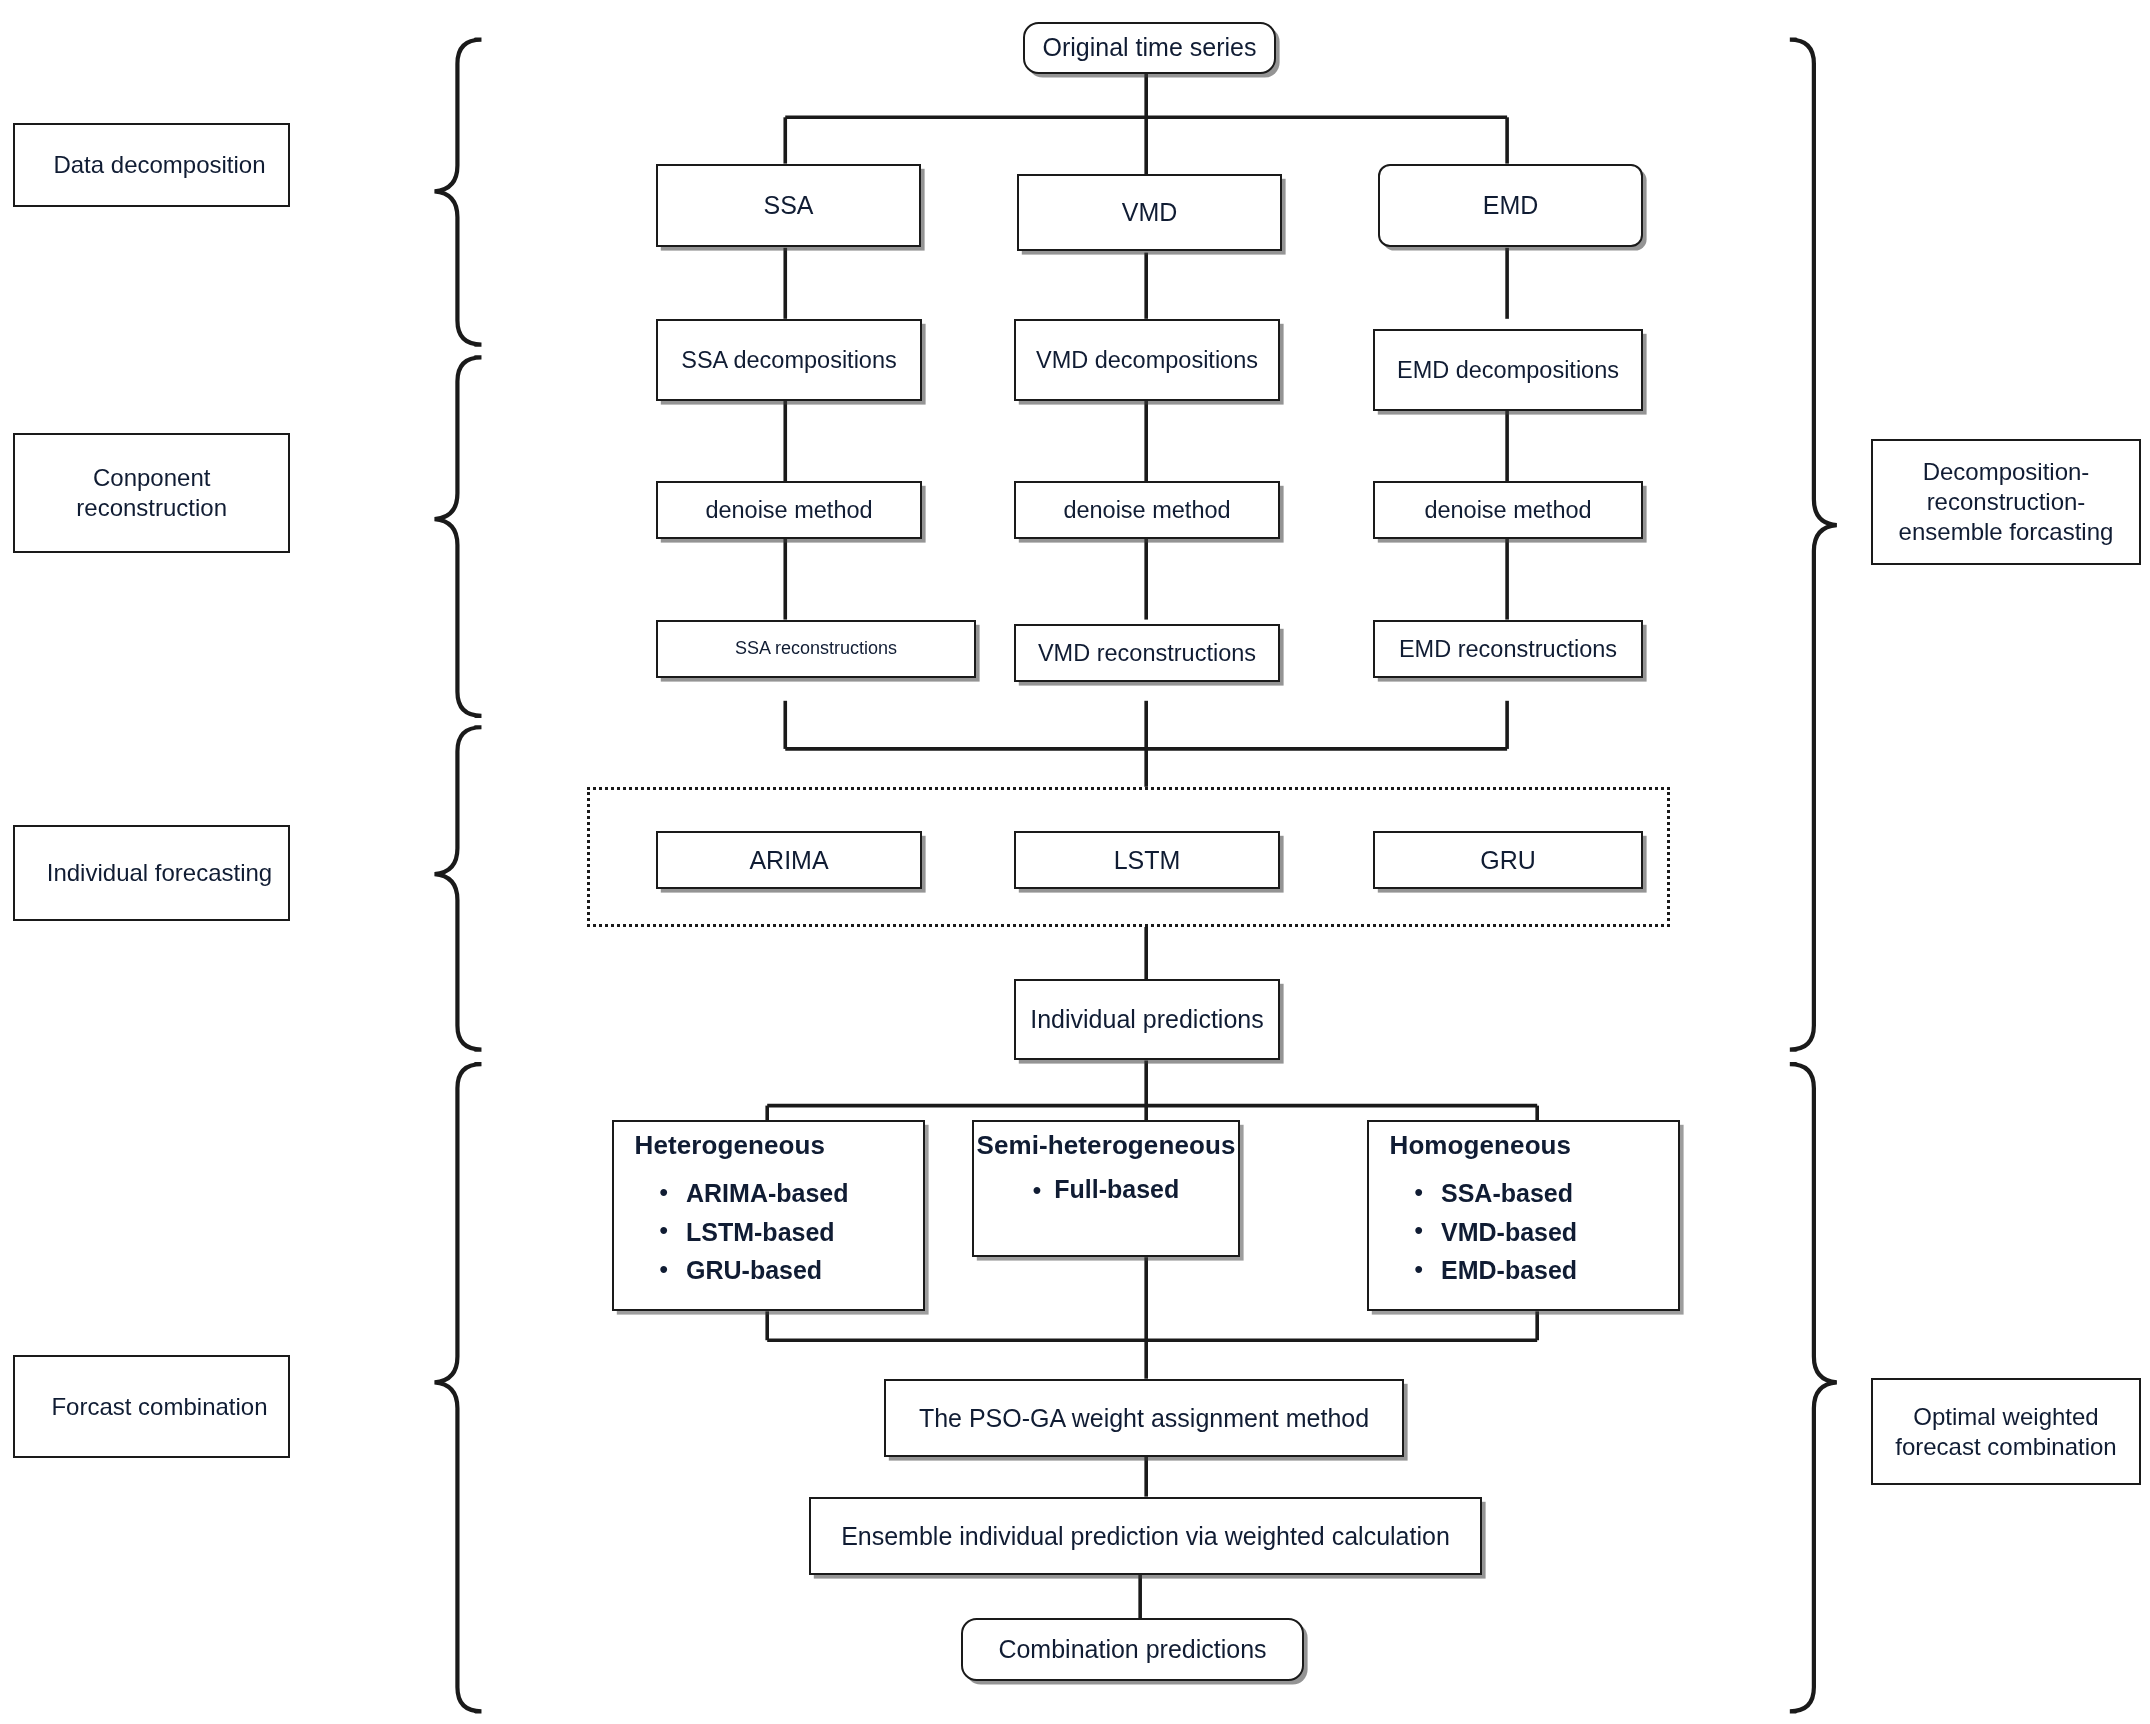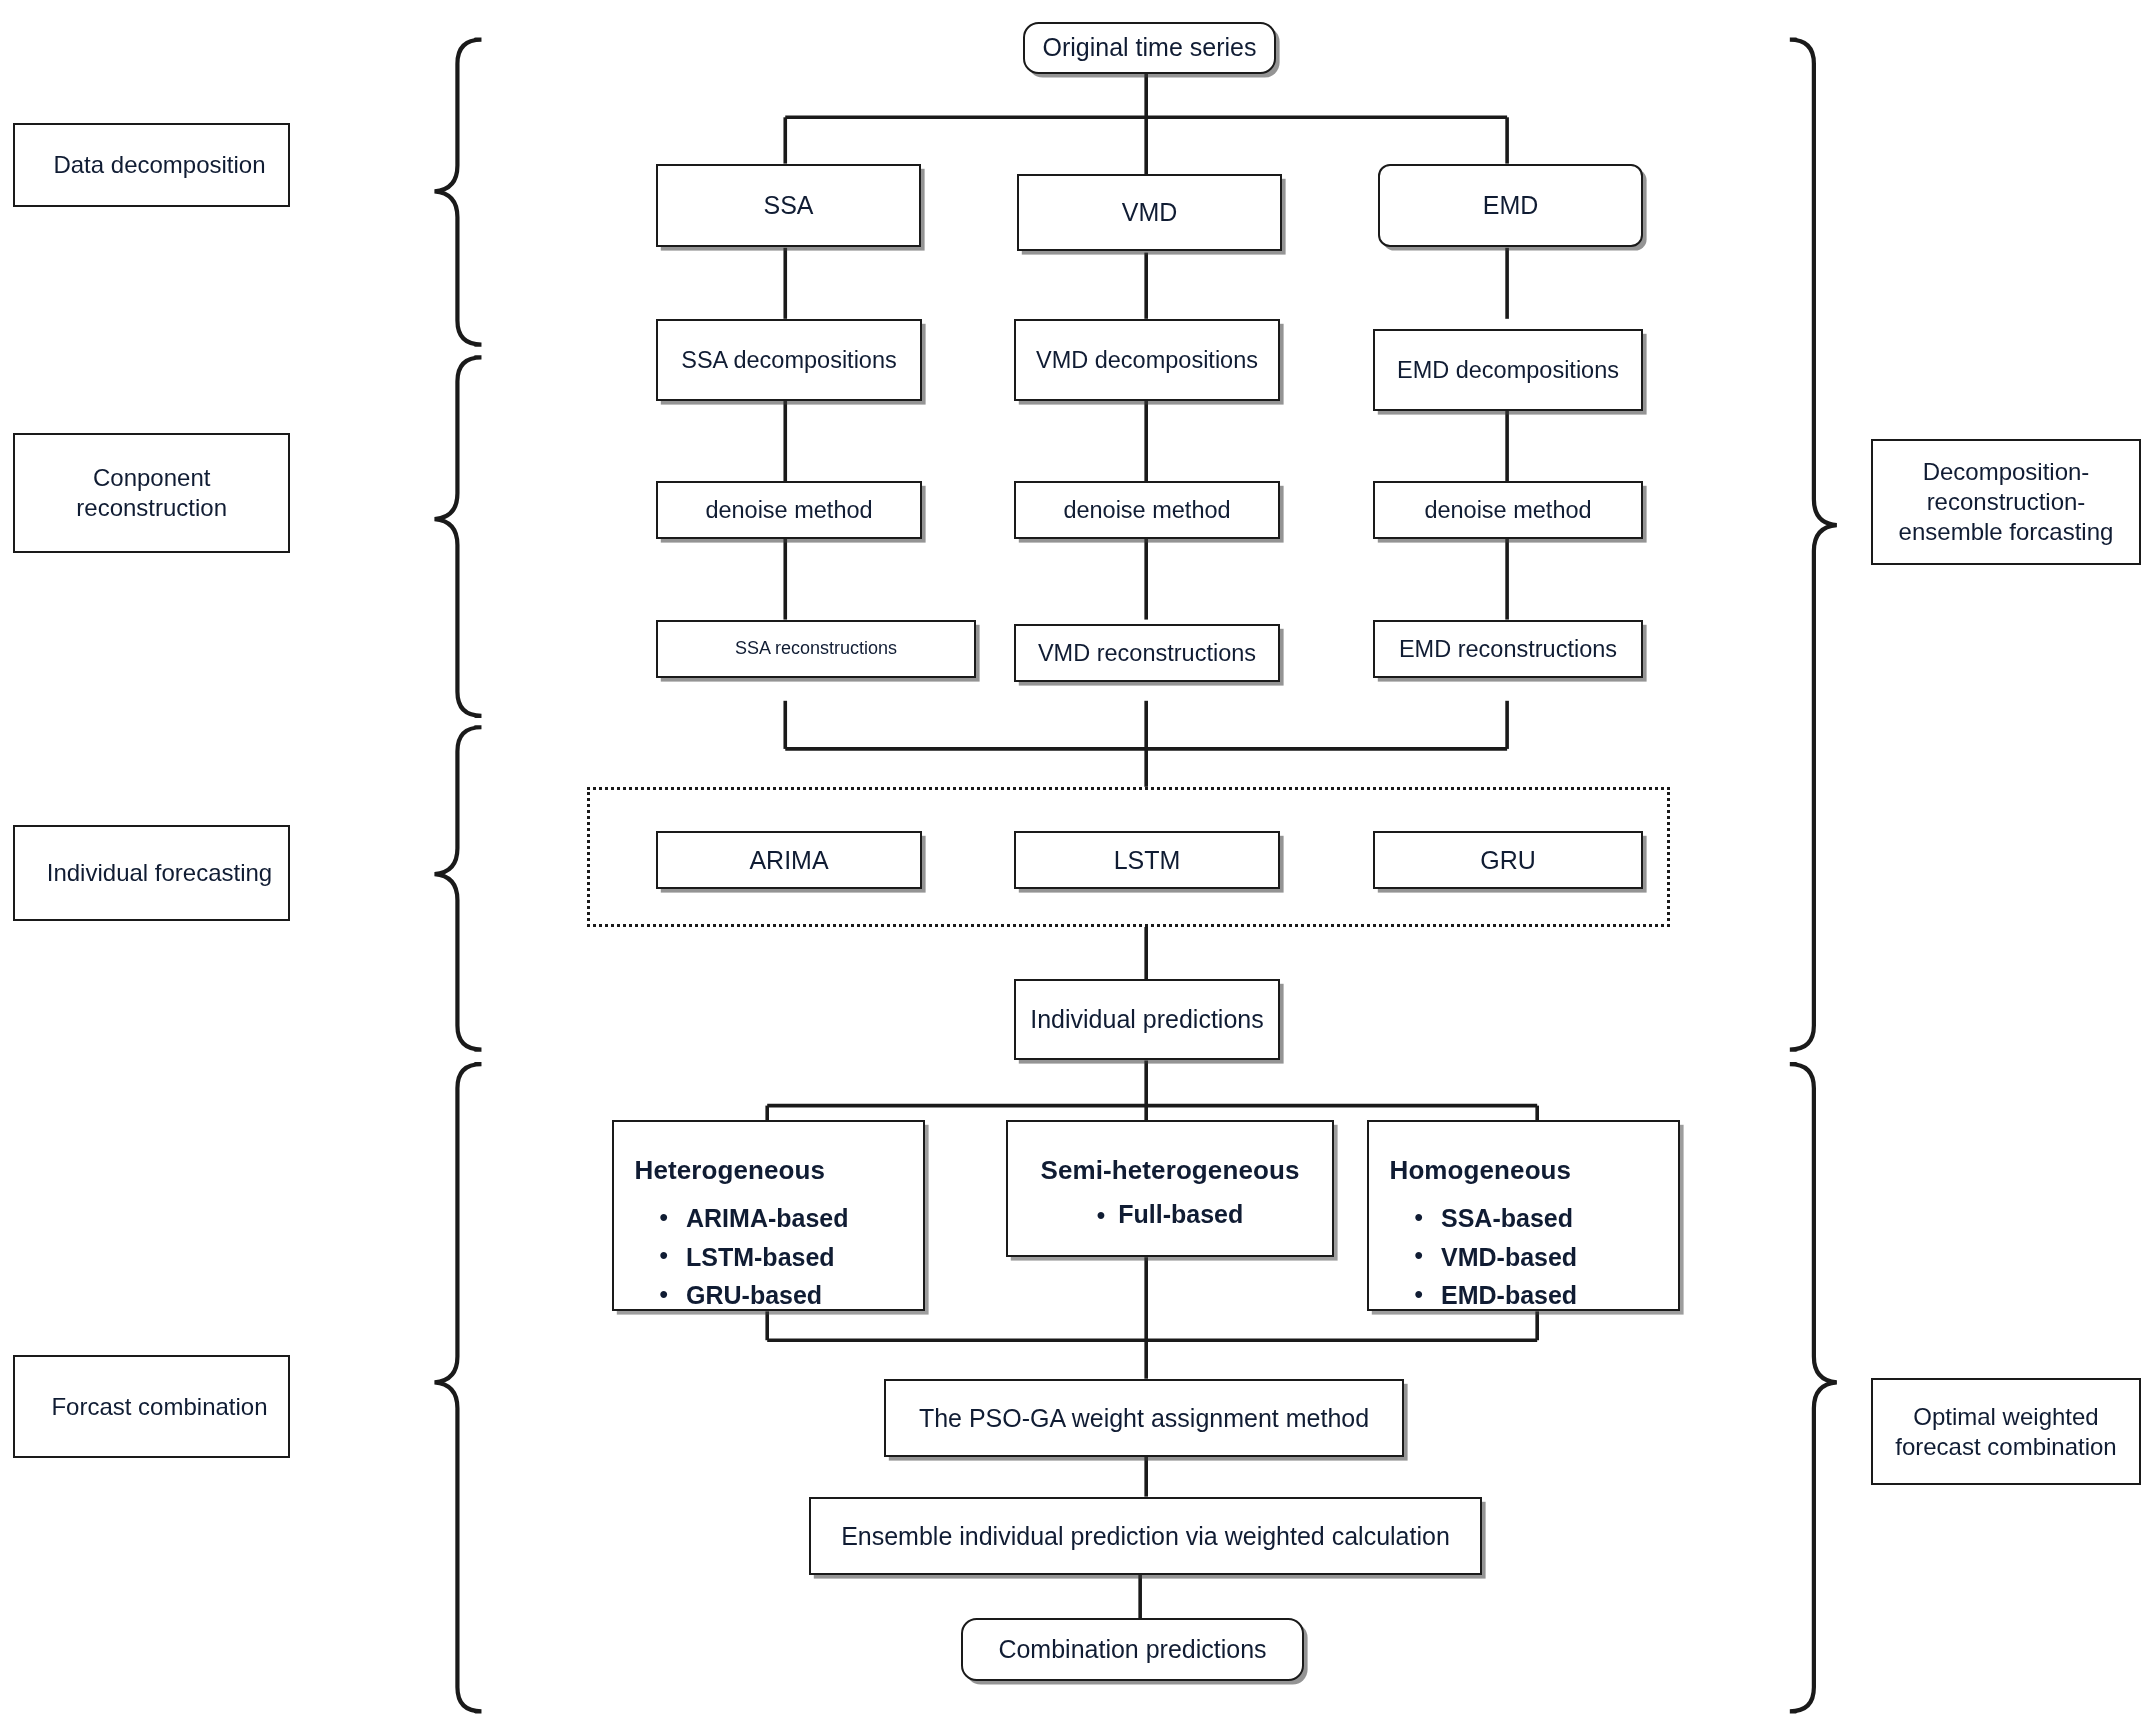--- a/index.html
+++ b/index.html
@@ -26,21 +26,21 @@
     color:#101c33;font-size:24px;
   }
   .sidelabel.leftalign{justify-content:center;padding-left:15.6px;text-align:left;}
   .dashbox{
     position:absolute;box-sizing:border-box;background:#fff;
     border:3px dotted #1a1a1a;
   }
   .combo{
     position:absolute;box-sizing:border-box;background:#fff;
     border:2.4px solid #1a1a1a;
-    display:block;padding:33px 0 0 0;
+    display:block;padding:8px 0 0 0;
     box-shadow:4.2px 4.2px 0 -0.6px rgba(60,60,60,.5);
   }
   .combo .ctitle{
     font-weight:bold;font-size:26px;text-align:left;
     padding-left:20.5px;color:#101c33;letter-spacing:0.1px;
   }
   .combo ul{
     margin:18px 0 0 0;padding:0 0 0 72px;list-style:none;
   }
   .combo li{
@@ -214,21 +214,21 @@
 
   <div class="combo" style="left:612px;top:1120px;width:313px;height:191px;">
     <div class="ctitle">Heterogeneous</div>
     <ul>
       <li>ARIMA-based</li>
       <li>LSTM-based</li>
       <li>GRU-based</li>
     </ul>
   </div>
 
-  <div class="combo center" style="left:1006px;top:1120px;width:328px;height:137px;">
+  <div class="combo center" style="left:972px;top:1120px;width:268px;height:137px;">
     <div class="ctitle">Semi-heterogeneous</div>
     <ul style="margin-top:14px;">
       <li>Full-based</li>
     </ul>
   </div>
 
   <div class="combo" style="left:1367px;top:1120px;width:313px;height:191px;">
     <div class="ctitle">Homogeneous</div>
     <ul>
       <li>SSA-based</li>

